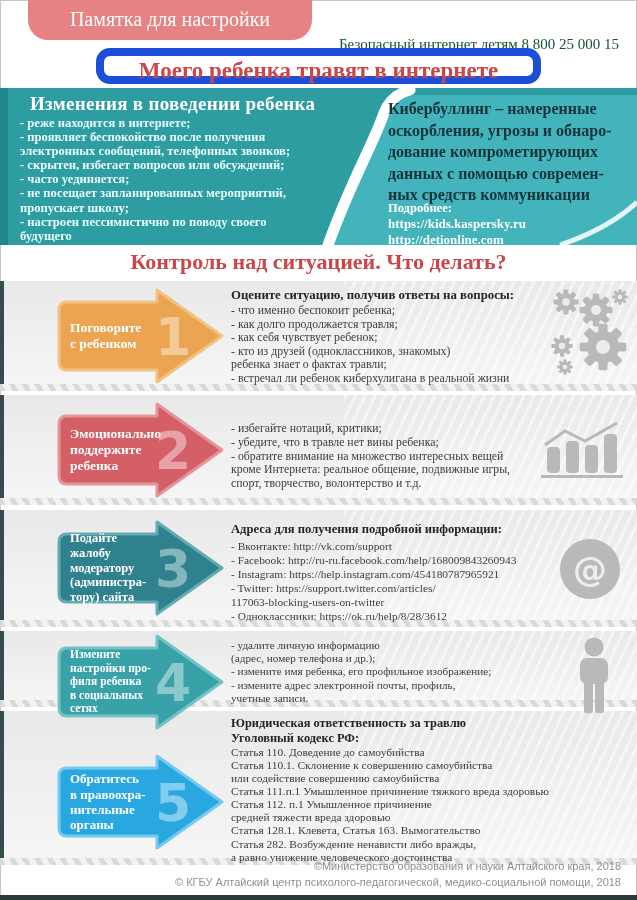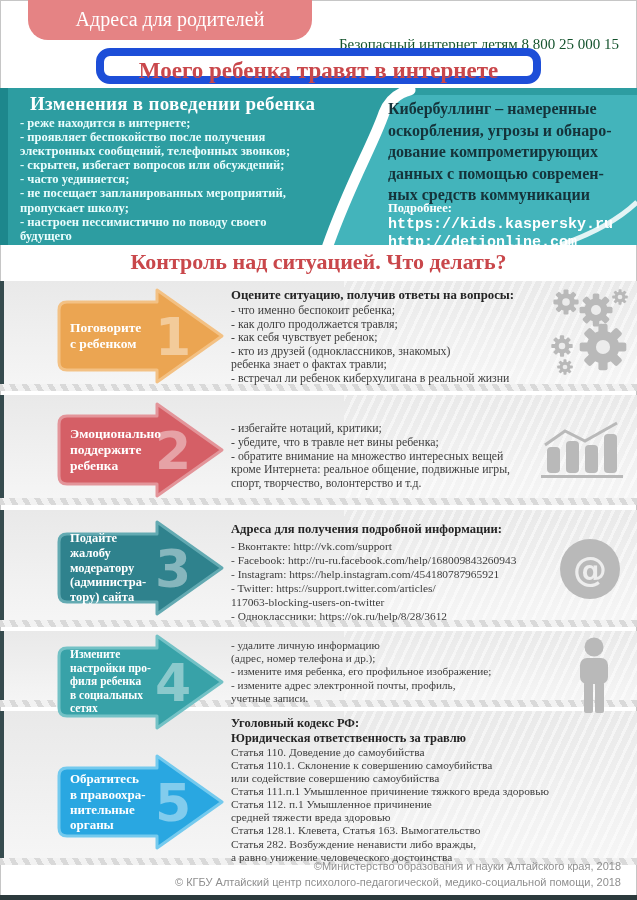--- a/index.html
+++ b/index.html
@@ -21,21 +21,21 @@
     box-sizing:border-box; text-align:center;
   }
   .title-box span { color:#c9474b; font-weight:bold; font-size:23px; line-height:30px; }
   
   .teal-band { position:absolute; top:88px; left:0; width:637px; height:157px; background:#ef4444; }
   .band-art { position:absolute; left:0; top:0; }
   .behavior-title { position:absolute; left:30px; top:5px; color:#ffffff; font-weight:bold; font-size:19px; letter-spacing:.3px; z-index:2; }
   .behavior-list { position:absolute; left:20px; top:28px; width:330px; color:#eafdfd; font-weight:bold; font-size:12.6px; line-height:1.12; white-space:pre-line; z-index:2; }
   .def-text { position:absolute; left:388px; top:10px; width:240px; color:#15333a; font-weight:bold; font-size:16px; line-height:1.35; white-space:pre-line; z-index:2; }
   .more-label { position:absolute; left:388px; top:113px; color:#ffffff; font-weight:bold; font-size:12.5px; z-index:2; }
-  .band-links { position:absolute; left:388px; top:128px; color:#ffffff; font-weight:bold; font-size:15px; line-height:1.2; white-space:pre-line; z-index:2;font-family:Liberation Mono, monospace; }
+  .band-links { position:absolute; left:388px; top:128px; color:#ffffff; font-weight:bold; font-size:13px; line-height:1.2; white-space:pre-line; z-index:2; }
   
   .control-title { position:absolute; top:249px; left:0; width:100%; text-align:center; color:#c9474b; font-weight:bold; font-size:22px; }
   
   .panel { position:absolute; left:0; width:637px; background:linear-gradient(180deg,#e9e9e9,#f6f6f6); }
   .panel::before { content:""; position:absolute; left:0; top:0; bottom:0; width:4px; background:#364b4e; }
   .panel::after {
     content:""; position:absolute; left:0; right:0; bottom:0; height:7px;
     background:repeating-linear-gradient(60deg,#d9d9d9 0 5px,#f2f2f2 5px 11px);
   }
   .stripes {
@@ -91,21 +91,21 @@
       <rect x="-6.5" y="-33" width="13" height="66" rx="3" transform="rotate(90)"></rect>
       <rect x="-6.5" y="-33" width="13" height="66" rx="3" transform="rotate(135)"></rect>
       <circle r="23"></circle>
       <circle r="10" fill="#ececec"></circle>
     </symbol>
   </defs>
 </svg>
 
 <div class="page">
 
-  <div class="ribbon">Адреса для родителей</div>
+  <div class="ribbon">Памятка для настройки</div>
   <div class="hotline">Безопасный интернет детям 8 800 25 000 15</div>
   <div class="title-box">
     <span>Моего ребенка травят в интернете</span>
   </div>
 
   <div class="teal-band">
     <svg class="band-art" width="637" height="157" viewBox="0 0 637 157">
       <rect x="0" y="0" width="637" height="157" fill="#2d9da1"></rect>
       <path d="M 637,7 L 416,7 Q 396,8 389,26 C 378,57 354,96 332,157 L 637,157 Z" fill="#43b4bb"></path>
       <path d="M 410,2 Q 391,7 384,25 C 373,57 349,97 327,160" fill="none" stroke="#ffffff" stroke-width="11" stroke-linecap="round"></path>
@@ -254,22 +254,22 @@
       <svg width="170" height="98" viewBox="0 0 170 98">
         <path d="M 12,15 L 102,15 L 102,3 L 167,49 L 102,95 L 102,83 L 12,83 Q 4,83 4,75 L 4,23 Q 4,15 12,15 Z" stroke-width="3" stroke-linejoin="round" fill="#29a7e1" stroke="#74caee"></path>
         <text x="118" y="68" text-anchor="middle" font-family="DejaVu Sans, sans-serif" font-weight="bold" font-size="52" fill="rgba(255,255,255,0.42)">5</text>
       </svg>
       <div class="arrow-label lbl5">Обратитесь
 в правоохра-
 нительные
 органы</div>
     </div>
     <div class="step-text st5">
+      <div class="step-heading">Юридическая ответственность за травлю</div>
       <div class="step-heading">Уголовный кодекс РФ:</div>
-      <div class="step-heading">Юридическая ответственность за травлю</div>
       <div class="step-body">Статья 110. Доведение до самоубийства
 Статья 110.1. Склонение к совершению самоубийства
 или содействие совершению самоубийства
 Статья 111.п.1 Умышленное причинение тяжкого вреда здоровью
 Статья 112. п.1 Умышленное причинение
 средней тяжести вреда здоровью
 Статья 128.1. Клевета, Статья 163. Вымогательство
 Статья 282. Возбуждение ненависти либо вражды,
 а равно унижение человеческого достоинства</div>
     </div>

